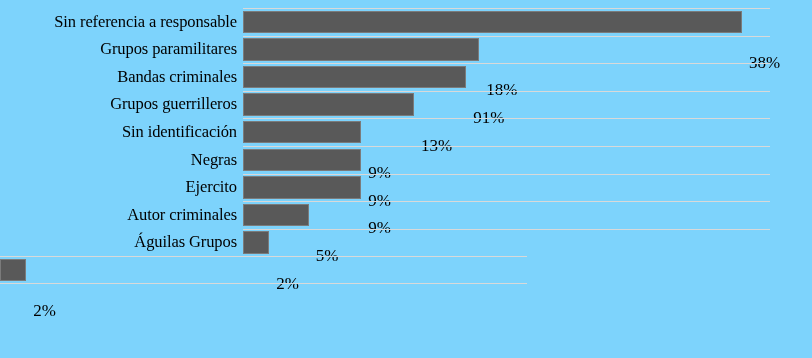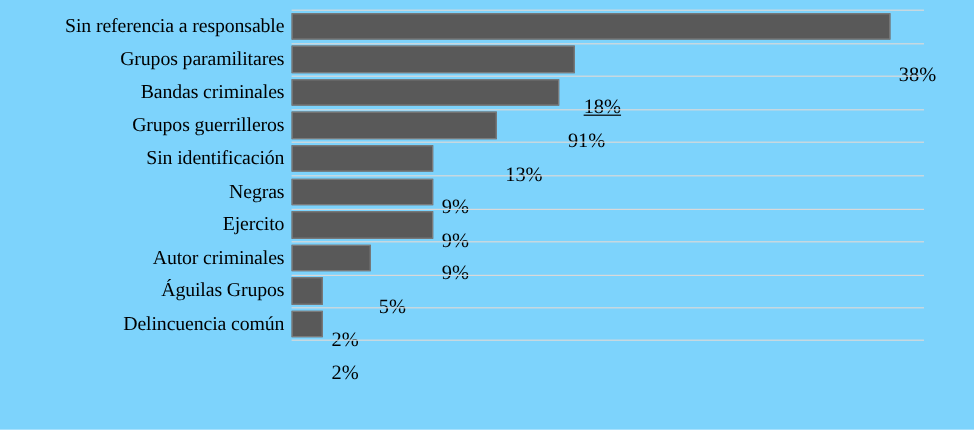--- a/index.html
+++ b/index.html
@@ -105,21 +105,21 @@
           <span class="bar-value" style="left: 499px;">38%</span>
         </div>
       </div>
       <div class="chart-row">
         <div class="cat-label-cell">
           <span class="cat-label">Grupos paramilitares</span>
         </div>
         <div class="plot-cell">
           <div class="gridline-top" style="background: rgb(217, 217, 217);"></div>
           <div class="bar" style="width: 236.368px; background: rgb(89, 89, 89); border-color: rgb(123, 123, 123);"></div>
-          <span class="bar-value" style="left: 236.368px; text-decoration: underline;">18%</span>
+          <span class="bar-value" style="left: 236.368px;">18%</span>
         </div>
       </div>
       <div class="chart-row">
         <div class="cat-label-cell">
           <span class="cat-label">Bandas criminales</span>
         </div>
         <div class="plot-cell">
           <div class="gridline-top" style="background: rgb(217, 217, 217);"></div>
           <div class="bar" style="width: 223.237px; background: rgb(89, 89, 89); border-color: rgb(123, 123, 123);"></div>
           <span class="bar-value" style="left: 223.237px;">91%</span>
@@ -179,23 +179,20 @@
         <div class="cat-label-cell">
           <span class="cat-label">Águilas Grupos</span>
         </div>
         <div class="plot-cell">
           <div class="gridline-top" style="background: rgb(217, 217, 217);"></div>
           <div class="bar" style="width: 26.2632px; background: rgb(89, 89, 89); border-color: rgb(123, 123, 123);"></div>
           <span class="bar-value" style="left: 26.2632px;">2%</span>
         </div>
       </div>
       <div class="chart-row">
-        <div class="cat-label-cell">
-          <span class="cat-label">Delincuencia común</span>
-        </div>
         <div class="plot-cell">
           <div class="gridline-top" style="background: rgb(217, 217, 217);"></div>
           <div class="gridline-bottom" style="background: rgb(217, 217, 217);"></div>
           <div class="bar" style="width: 26.2632px; background: rgb(89, 89, 89); border-color: rgb(123, 123, 123);"></div>
           <span class="bar-value" style="left: 26.2632px;">2%</span>
         </div>
       </div>
     </div>
 </div>
 

